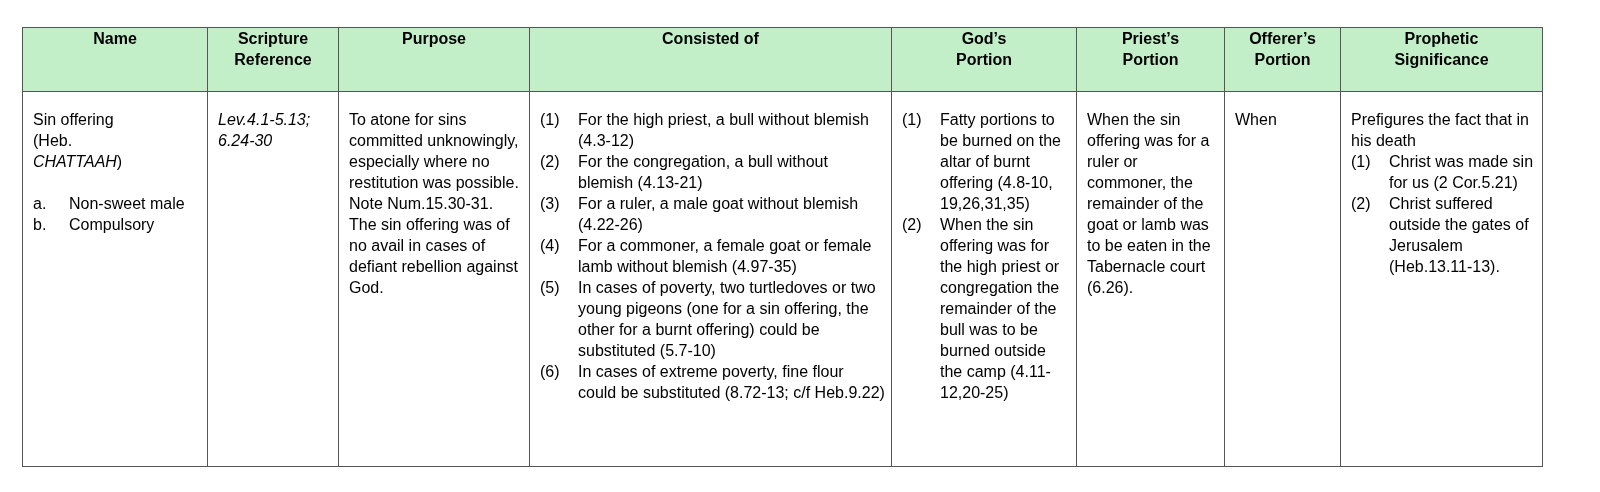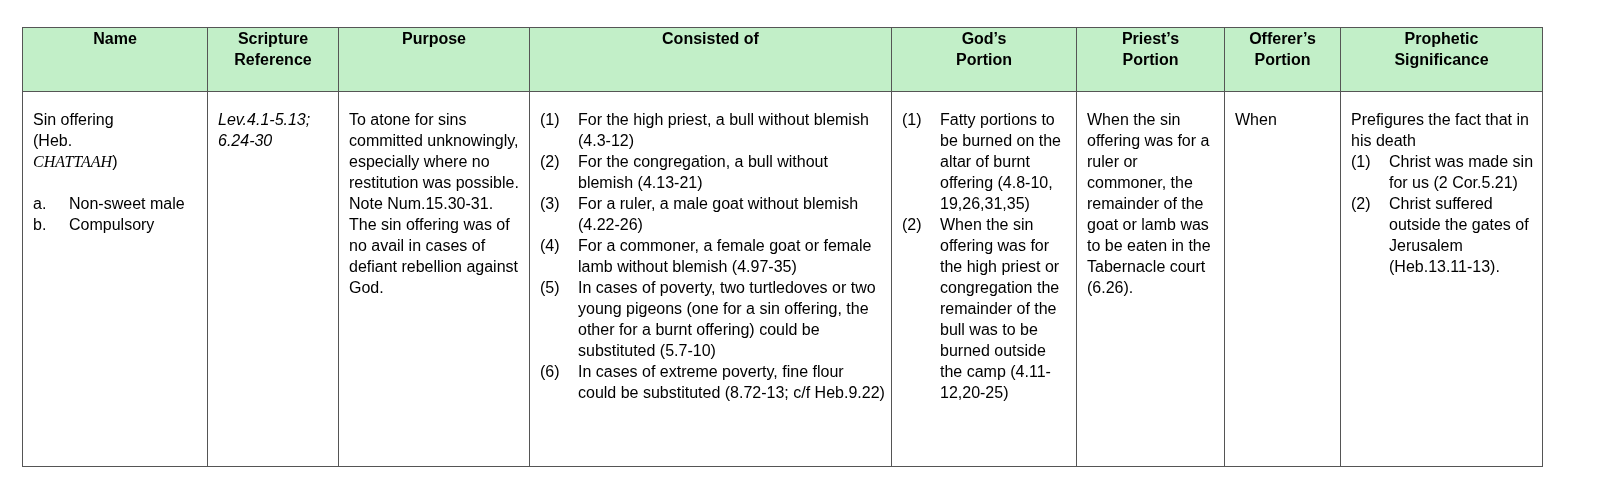--- a/index.html
+++ b/index.html
@@ -8,21 +8,21 @@
   table { position: absolute; left: 22px; top: 27px; width: 1520px; border-collapse: collapse; table-layout: fixed; }
   th, td { border: 1px solid #555; vertical-align: top; font-size: 16px; line-height: 21px; }
   th { background: #c2efc8; font-weight: bold; text-align: center; height: 63px; padding: 0 4px; }
   td { padding: 17px 6px 0 10px; height: 357px; margin-left: 16px; }
   .num { display: flex; }
   .num .mk { width: 38px; flex: 0 0 38px; }
   .num .tx { flex: 1; }
   .alpha .mk { width: 36px; flex: 0 0 36px; }
   .ref { text-align: left; padding-right: 14px; font-style: italic; }
   .gap { height: 21px; }
-  i { font-style: italic; font-family: Liberation Serif, serif; }
+  i { font-style: italic; }
 </style>
 </head>
 <body>
 
 <table>
   <colgroup>
     <col style="width:185px">
       <col style="width:131px">
       <col style="width:191px">
       <col style="width:362px">

